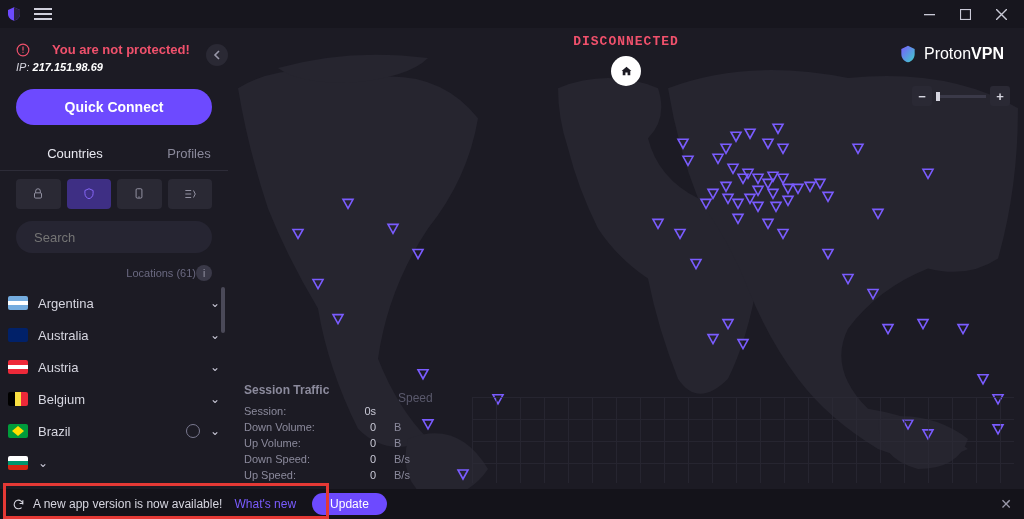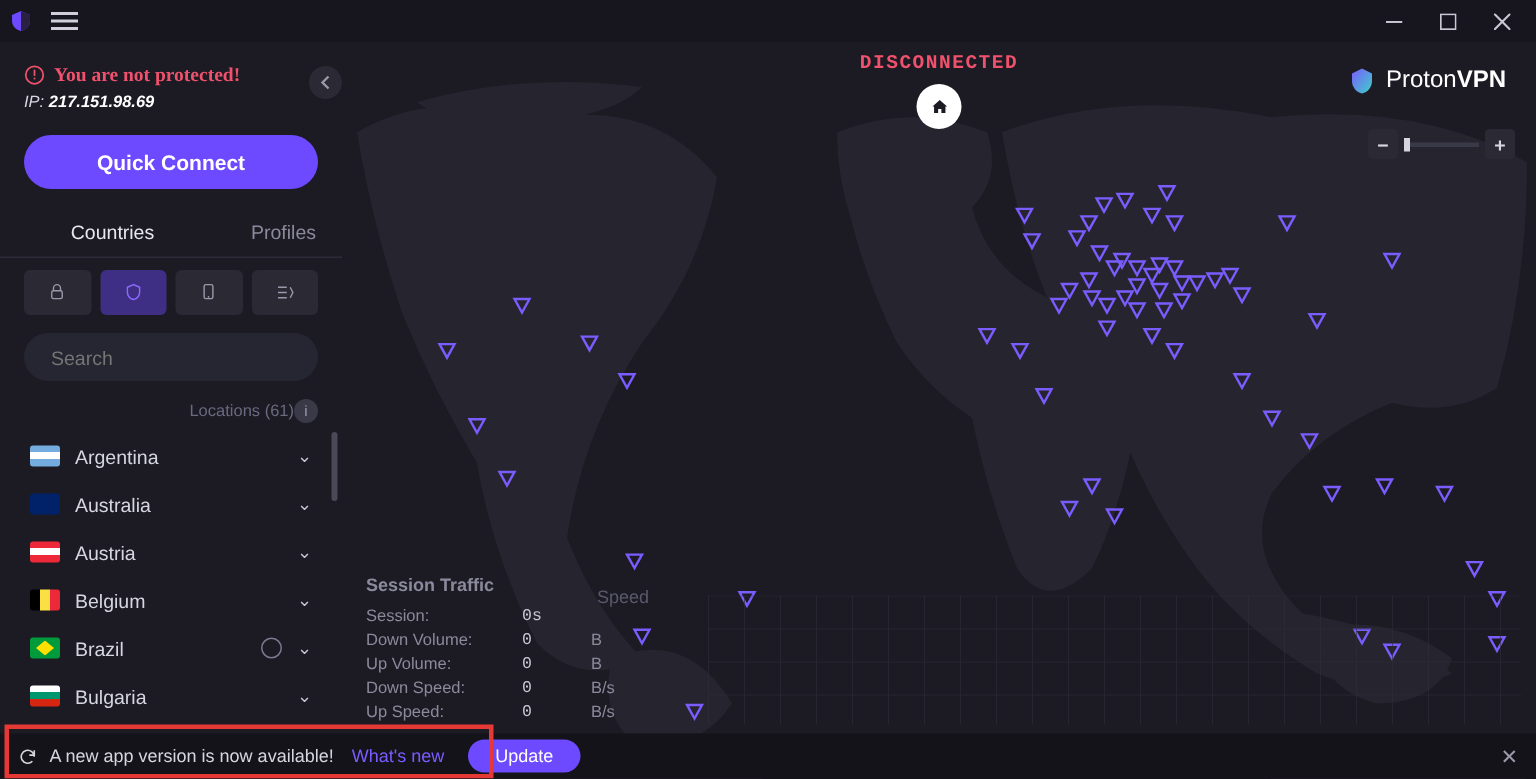--- a/index.html
+++ b/index.html
@@ -17,38 +17,38 @@
   .titlebar-left { display: flex; align-items: center; gap: 12px; }
   .logo-mini { width: 16px; height: 16px; }
   .hamburger { width: 18px; height: 12px; display: flex; flex-direction: column; justify-content: space-between; cursor: pointer;}
   .hamburger span { height: 2px; background: #d0d0dc; }
   .winbtns { display: flex; gap: 14px; padding-right: 6px;}
   .winbtn { width: 22px; height: 22px; display:flex;align-items:center;justify-content:center; color:#c9c9d6; }
   
   .app { display: flex; height: calc(519px - 28px - 30px); }
   .sidebar { width: 228px; background: #1c1b24; display:flex; flex-direction:column; }
   .status { padding: 14px 16px 10px 16px; position:relative;}
-  .status-row { display:flex; align-items:center; gap:6px; color:#f0516c; font-weight:600; font-size:13px;font-family:Liberation Serif, serif;}
+  .status-row { display:flex; align-items:center; gap:22px; color:#f0516c; font-weight:600; font-size:13px;}
   .ip { color:#d6d6e0; font-size:11px; margin-top:4px;font-style:italic;}
   .ip b { color:#fff; font-weight:700;}
   .collapse-btn { position:absolute; right:0; top:16px; width:22px; height:22px; border-radius:50%; background:#2a2934; display:flex;align-items:center;justify-content:center; color:#9a99aa;}
   .quick { margin: 6px 16px 12px 16px; height:36px; border-radius:20px; background:#6d4aff; color:#fff; font-weight:600; font-size:14px; display:flex;align-items:center;justify-content:center; cursor:pointer;}
   .tabs { display:flex; height:34px; border-bottom:1px solid #2d2c38;}
   .tab { flex:1; display:flex;align-items:center;justify-content:center; font-size:13px; color:#8b8a9c; cursor:pointer;padding-left:36px;}
   .tab.active { color:#e8e8f0;}
   .filter-row { display:flex; gap:6px; padding:8px 16px;}
   .filter-btn { flex:1; height:30px; border-radius:4px; background:#2a2934; display:flex;align-items:center;justify-content:center; color:#9a99aa; cursor:pointer;}
   .filter-btn.active { background:#3e2f84; color:#8b6bff;}
   .search-wrap { margin:4px 16px 8px 16px; height:32px; border-radius:16px; background:#262532; display:flex;align-items:center; padding:0 10px; gap:8px;}
   .search-wrap input { flex:1; background:transparent; border:none; outline:none; color:#c9c9d6; font-size:13px;}
   .locations-hdr { display:flex;align-items:center;justify-content:flex-end; padding:4px 16px 6px 16px; font-size:11px; color:#6a6980;}
   .info-dot { width:16px;height:16px;border-radius:50%;background:#3a3948;display:flex;align-items:center;justify-content:center;font-size:10px;color:#9a99aa;}
   .country-list { flex:1; overflow:hidden; position:relative;}
   .scrollbar-stub { position:absolute; right:3px; top:0; width:4px; height:46px; background:#4a4958; border-radius:2px;}
-  .country { display:flex;align-items:center; height:32px; padding:0 20px; cursor:pointer;}
+  .country { display:flex;align-items:center; height:32px; padding:0 8px; cursor:pointer;}
   .flag { width:20px;height:14px; margin-right:10px; border-radius:2px; background:#555; display:inline-block;}
   .country-name { flex:1; color:#d6d6e0; font-size:13px;}
   .chev { color:#c8c7d6; font-size:12px;}
   .globe { width:14px;height:14px; border:1px solid #7a7990; border-radius:50%; margin-right:10px;}
   
   .flag-ar { background: linear-gradient(#74acdf 33%, #fff 33% 66%, #74acdf 66%); }
   .flag-au { background:#012169; }
   .flag-at { background: linear-gradient(#ed2939 33%, #fff 33% 66%, #ed2939 66%); }
   .flag-be { background: linear-gradient(90deg,#000 33%,#fae042 33% 66%,#ed2939 66%); }
   .flag-br { background:#009c3b; position:relative;}
@@ -66,21 +66,21 @@
   .zoom-track { width:50px; height:3px; background:#3a3948; position:relative;}
   .zoom-thumb { position:absolute; left:0; top:-3px; width:4px;height:9px; background:#d6d6e0;}
   .worldmap { position:absolute; inset:0; }
   .worldmap svg { width:100%; height:100%; }
   .node { fill:none; stroke:#7a5cff; stroke-width:1.6; }
   
   .session { position:absolute; left:16px; bottom:6px; font-size:11px; color:#8b8a9c;}
   .session h4 { font-size:12px; font-weight:600; color:#8b8a9c; margin-bottom:6px;}
   .srow { display:flex; gap:18px; height:16px; align-items:center;}
   .srow .lbl { width:86px;}
-  .srow .val { width:28px; text-align:left; color:#c9c9d6;font-family:Liberation Mono, monospace;}
+  .srow .val { width:28px; text-align:right; color:#c9c9d6;}
   .srow .unit { width:24px; color:#8b8a9c;}
   .speed-lbl { position:absolute; left:170px; bottom:84px; font-size:12px; color:#5a596c;}
   .grid { position:absolute; left:244px; bottom:6px; right:10px; height:86px;
     background-image: linear-gradient(#2d2c38 1px, transparent 1px), linear-gradient(90deg,#2d2c38 1px, transparent 1px);
     background-size: 24px 22px; opacity:0.6;}
   
   .updatebar { position:absolute; left:0; right:0; bottom:0; height:30px; background:#14131a; display:flex; align-items:center; padding:0 12px; gap:12px;}
   .updatebar .msg { color:#d6d6e0; font-size:12px; display:flex;align-items:center; gap:8px;}
   .whatsnew { color:#7a5cff; font-size:12px; cursor:pointer;}
   .upd-btn { margin-left:4px; height:22px; padding:0 18px; border-radius:12px; background:#6d4aff; color:#fff; font-size:12px; display:flex;align-items:center; cursor:pointer;}
@@ -207,21 +207,20 @@
             <span class="chev">⌄</span>
           </div>
           <div class="country">
             <span class="flag flag-br"></span>
             <span class="country-name">Brazil</span>
             <span class="globe"></span>
             <span class="chev">⌄</span>
           </div>
           <div class="country">
             <span class="flag flag-bg"></span>
-            <span class="country-name">Bulgaria</span>
             <span class="chev">⌄</span>
           </div>
         </div>
     </div>
   </div>
 
   <div class="mapside">
     <div class="worldmap">
       <svg viewBox="0 0 796 460" preserveAspectRatio="none">
         <g fill="#26252f">

